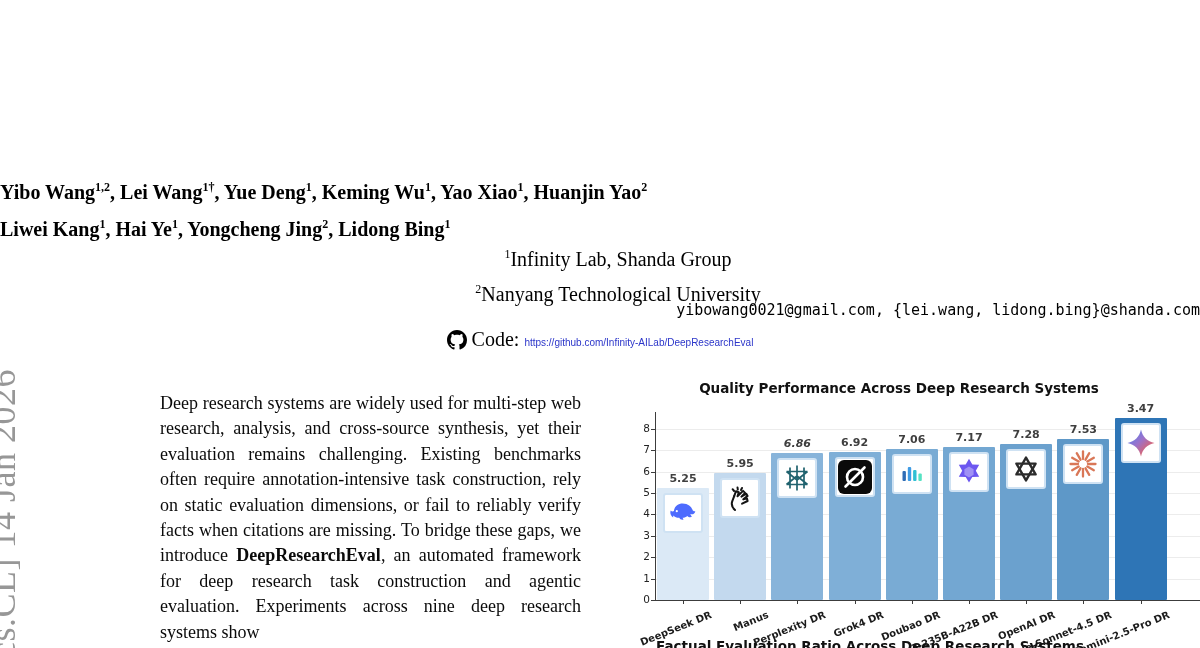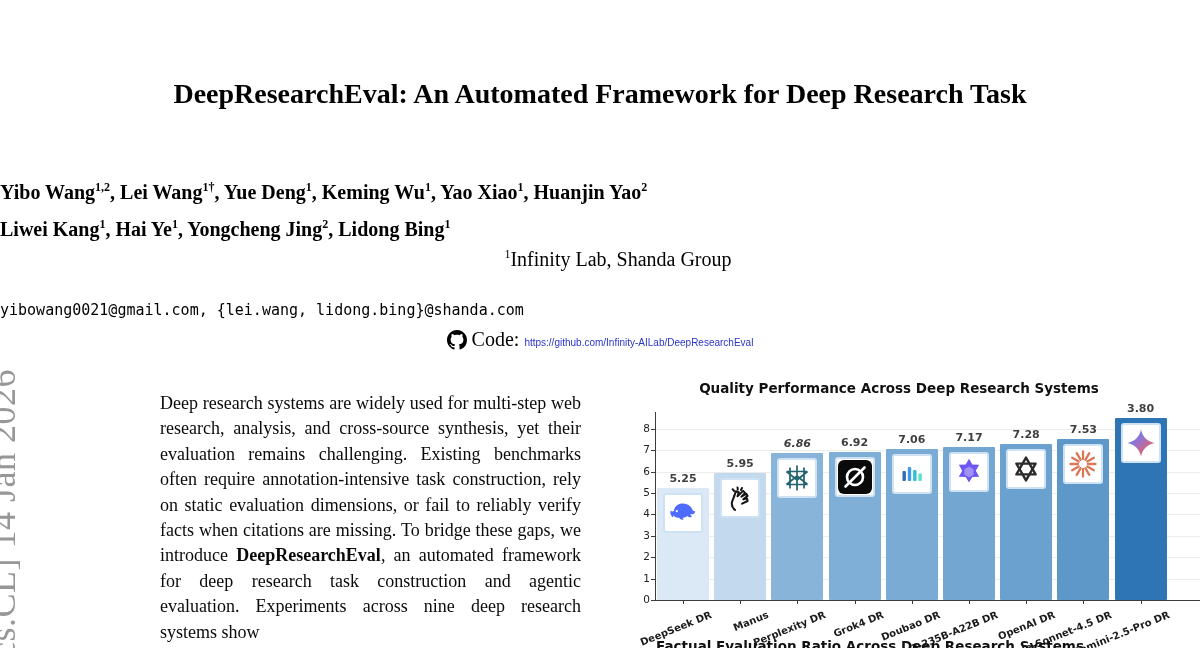--- a/index.html
+++ b/index.html
@@ -14,21 +14,21 @@
            letter-spacing:.5px; }
 
   
   .title { position:absolute; top:76px; left:0; width:100%; text-align:center;
            font-weight:bold; font-size:28px; line-height:35px; }
   .authors { position:absolute; top:171px; left:0; width:100%; text-align:left;
              font-size:20px; font-weight:bold; line-height:32px; }
   .authors sup, .affils sup { font-size:12px; }
   .affils { position:absolute; top:239px; left:0; width:100%; text-align:center;
             font-size:20px; line-height:30px;padding-left:36px; }
-  .email-line { position:absolute; top:301px; left:0; width:100%; text-align:left;
+  .email-line { position:absolute; top:301px; left:0; width:100%; text-align:right;
                 font-family:"DejaVu Sans Mono", monospace; font-size:15px; white-space:pre; }
   .code-line { position:absolute; top:328px; left:0; width:100%; text-align:center; font-size:20px; }
   .code-line svg { vertical-align:-4px; margin-right:5px; }
   .code-url { font-family:Liberation Sans, sans-serif; font-size:10px;
               color:var(--link,#2b35c9); text-decoration:none; }
 
   
   .abstract-col { position:absolute; left:160px; top:382px; width:421px; }
   .abstract-head { text-align:center; font-size:21px; font-weight:bold; line-height:24px; }
   .abstract-text { margin-top:9px; font-size:18px; line-height:25.4px; text-align:justify; color:#0a0a0a; }
@@ -57,30 +57,30 @@
                   font-family:"DejaVu Sans", sans-serif; }
 </style>
 </head>
 <body>
 
 <div class="page">
 
   <div class="arxiv">cs.CL]  14 Jan 2026</div>
 
   <div class="title">
-    <div>DeepResearchEval: An Automated Framework for Deep Research Task</div>
   </div>
 
   <div class="authors">
     <div id="authors1"><span>Yibo Wang</span><sup>1,2</sup>, <span>Lei Wang</span><sup>1†</sup>, <span>Yue Deng</span><sup>1</sup>, <span>Keming Wu</span><sup>1</sup>, <span>Yao Xiao</span><sup>1</sup>, <span>Huanjin Yao</span><sup>2</sup></div>
     <div id="authors2"><span>Liwei Kang</span><sup>1</sup>, <span>Hai Ye</span><sup>1</sup>, <span>Yongcheng Jing</span><sup>2</sup>, <span>Lidong Bing</span><sup>1</sup></div>
   </div>
 
   <div class="affils" id="affils">
       <div><sup>1</sup>Infinity Lab, Shanda Group</div>
+      <div><sup>2</sup>Nanyang Technological University</div>
     </div>
 
   <div class="email-line">yibowang0021@gmail.com, {lei.wang, lidong.bing}@shanda.com</div>
 
   <div class="code-line">
     <span><svg width="20" height="20" viewBox="0 0 16 16" fill="#000">
           <path d="M8 0C3.58 0 0 3.58 0 8c0 3.54 2.29 6.53 5.47 7.59.4.07.55-.17.55-.38 0-.19-.01-.82-.01-1.49-2.01.37-2.53-.49-2.69-.94-.09-.23-.48-.94-.82-1.13-.28-.15-.68-.52-.01-.53.63-.01 1.08.58 1.23.82.72 1.21 1.87.87 2.33.66.07-.52.28-.87.51-1.07-1.78-.2-3.64-.89-3.64-3.95 0-.87.31-1.59.82-2.15-.08-.2-.36-1.02.08-2.12 0 0 .67-.21 2.2.82.64-.18 1.32-.27 2-.27s1.36.09 2 .27c1.53-1.04 2.2-.82 2.2-.82.44 1.1.16 1.92.08 2.12.51.56.82 1.27.82 2.15 0 3.07-1.87 3.75-3.65 3.95.29.25.54.73.54 1.48 0 1.07-.01 1.93-.01 2.2 0 .21.15.46.55.38A8.01 8.01 0 0016 8c0-4.42-3.58-8-8-8z"></path>
         </svg></span><span>Code:</span>
     <a class="code-url" href="#">https://github.com/Infinity-AILab/DeepResearchEval</a>
   </div>
@@ -187,21 +187,21 @@
             <line x1="10.67" y1="12.5" x2="4.17" y2="8.75"></line>
             <line x1="12.5" y1="10.67" x2="8.75" y2="4.17"></line>
             <line x1="15" y1="10" x2="15" y2="2.5"></line>
             <line x1="17.5" y1="10.67" x2="21.25" y2="4.17"></line>
             <line x1="19.33" y1="12.5" x2="25.83" y2="8.75"></line>
           </svg>
         </div>
         <div class="xtick-mark" style="left: 452.4px; top: 220px;"></div>
         <div class="xtick-label" style="top: 229px; right: 119.6px;">Claude-Sonnet-4.5 DR</div>
         <div class="bar" style="left: 483.6px; top: 37.886px; width: 52px; height: 182.114px; background: rgb(46, 117, 182);"></div>
-        <div class="bar-value" style="left: 509.6px; top: 21.886px;">3.80</div>
+        <div class="bar-value" style="left: 509.6px; top: 21.886px;">3.47</div>
         <div class="icon-box" style="left: 489.6px; top: 42.886px;">
           <svg width="30" height="30" viewBox="0 0 30 30">
             <defs>
               <linearGradient id="gg" x1="0" y1="0" x2="1" y2="1">
                 <stop offset="0" stop-color="#4285f4"></stop>
                 <stop offset="0.45" stop-color="#9b72cb"></stop>
                 <stop offset="0.75" stop-color="#d96570"></stop>
                 <stop offset="1" stop-color="#f2a600"></stop>
               </linearGradient>
             </defs>

